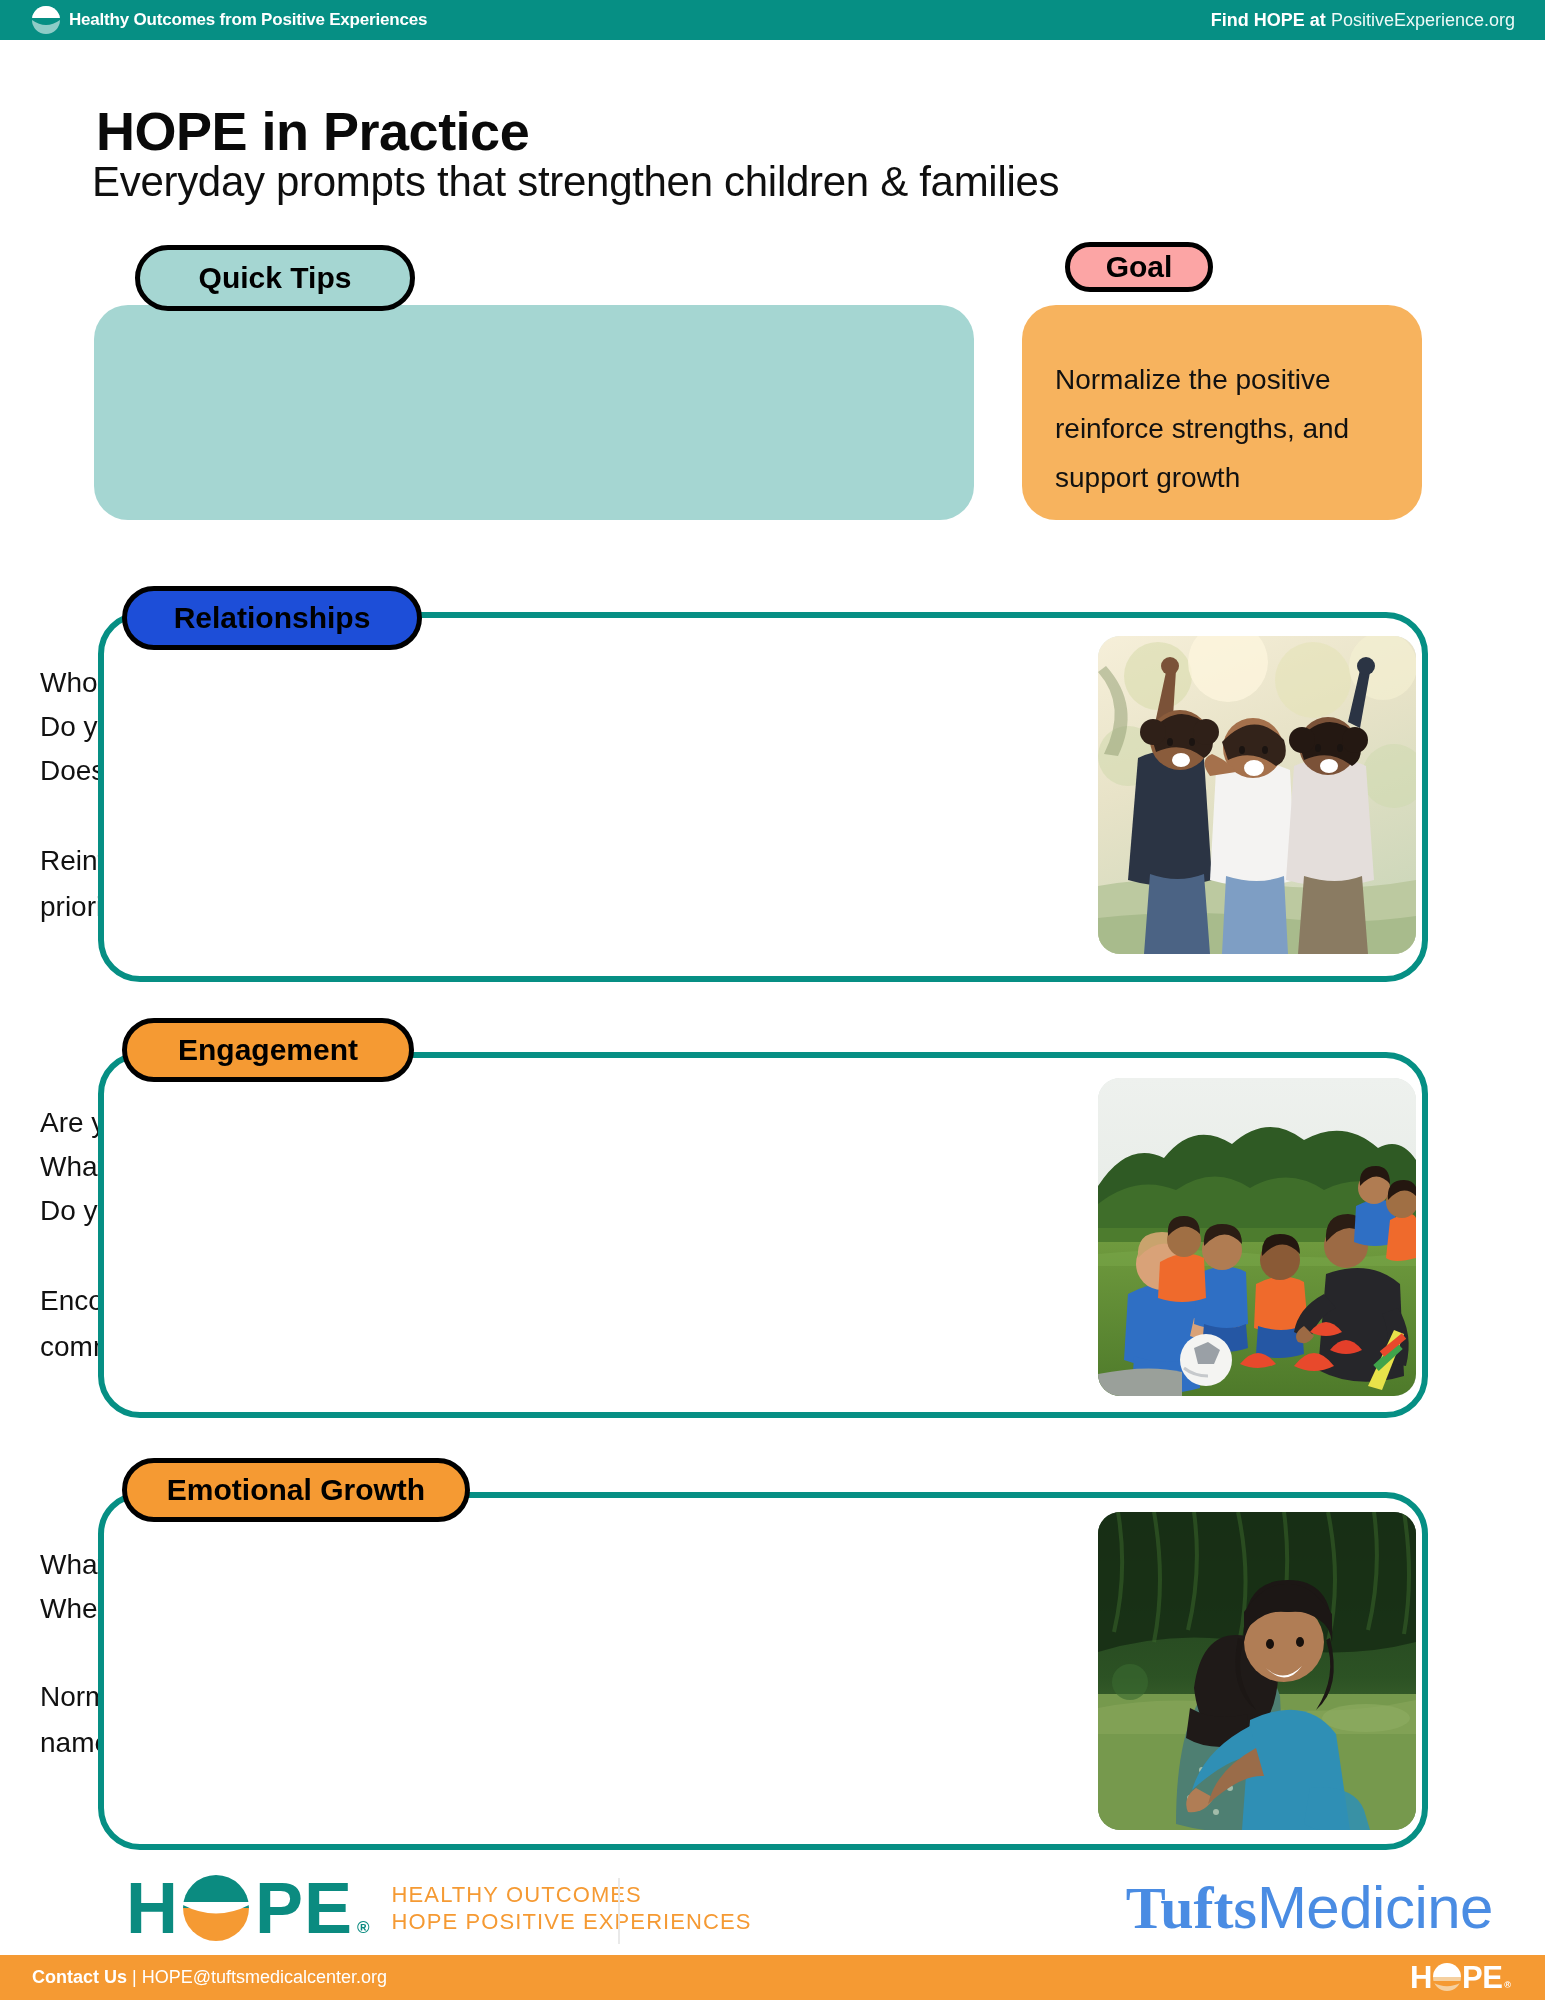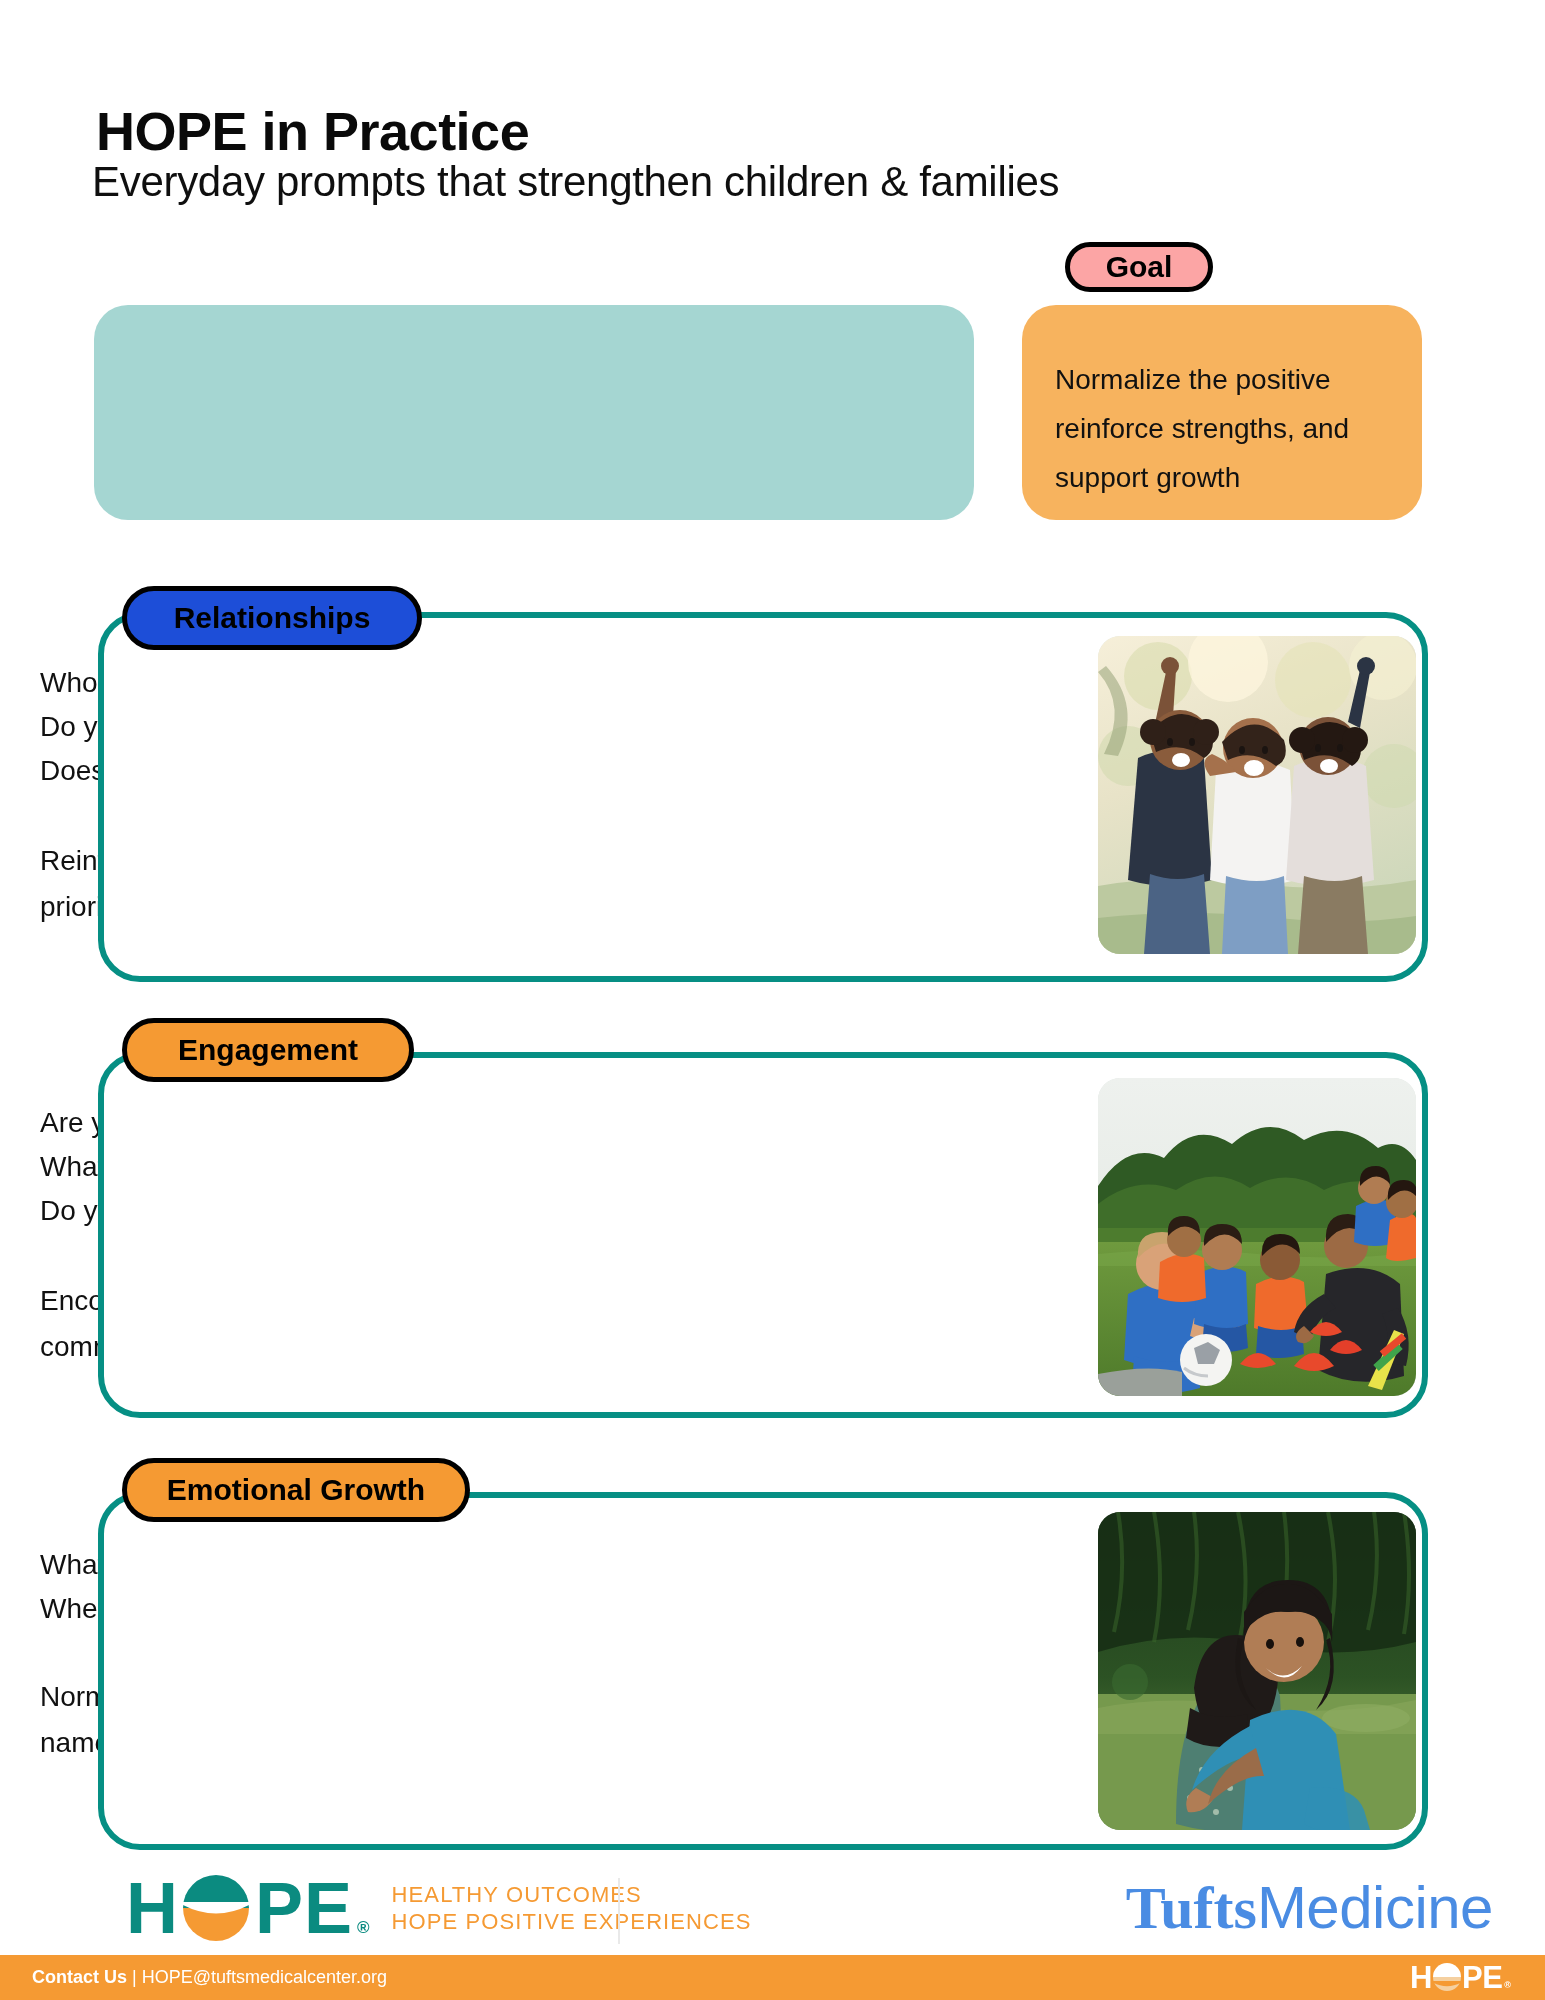--- a/index.html
+++ b/index.html
@@ -352,25 +352,46 @@
     align-self: flex-end;
     margin: 0 0 3px 2px;
     font-weight: bold;
   }
 </style>
 </head>
 <body>
 
 <div class="page">
 
+  <div class="topbar">
+    <div class="topbar-left">
+      <div class="tb-logo">
+        <div class="circ"></div>
+        <div class="topdome"></div>
+        <div class="wave">
+          <svg width="28" height="10" viewBox="0 0 28 10">
+            <path d="M0 0 L28 0 L28 2 Q14 12 0 2 Z" fill="#068f84"></path>
+          </svg>
+        </div>
+      </div>
+      <div class="topbar-title">Healthy Outcomes from Positive Experiences</div>
+    </div>
+    <div class="topbar-right">
+      <span class="b">Find HOPE at</span>
+      <span class="n">PositiveExperience.org</span>
+    </div>
+  </div>
 
   <div class="h1">HOPE in Practice</div>
   <div class="h2">Everyday prompts that strengthen children &amp; families</div>
 
   <div class="qt-panel"></div>
+  <div class="pill pill-quicktips">
+    <span>Quick Tips</span>
+  </div>
 
   <div class="goal-panel"></div>
   <div class="pill pill-goal">
     <span>Goal</span>
   </div>
   <div class="goal-text">Normalize the positive reinforce strengths, and support growth</div>
 
   <div class="card" style="top:612px; height:370px;"></div>
   <div class="pill" style="left:122px; top:578px; width:300px; height:64px; background:#1d4ed8; font-size:30px;margin-top:8px;">
     <span>Relationships</span>

